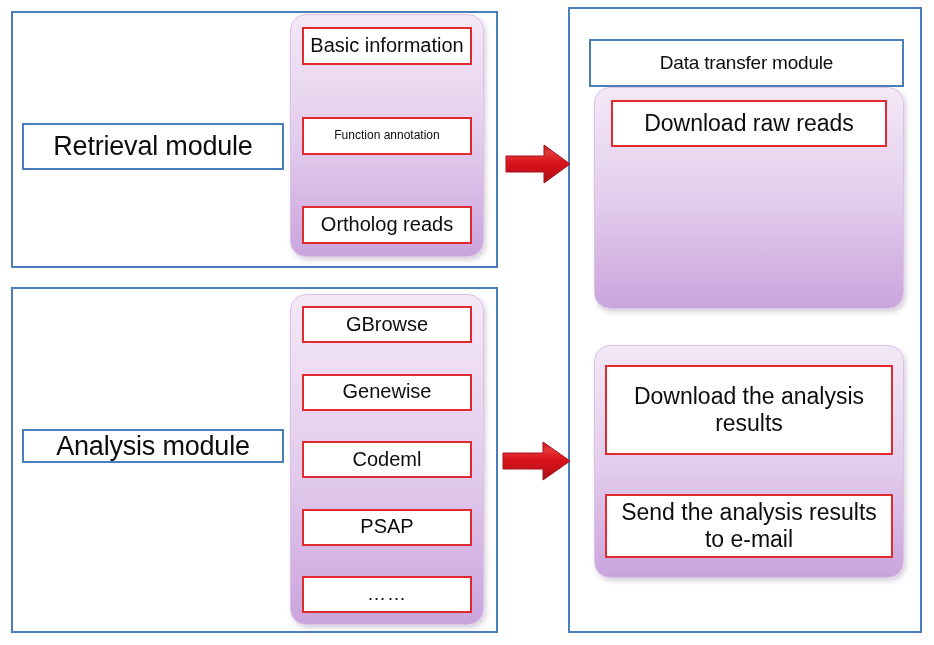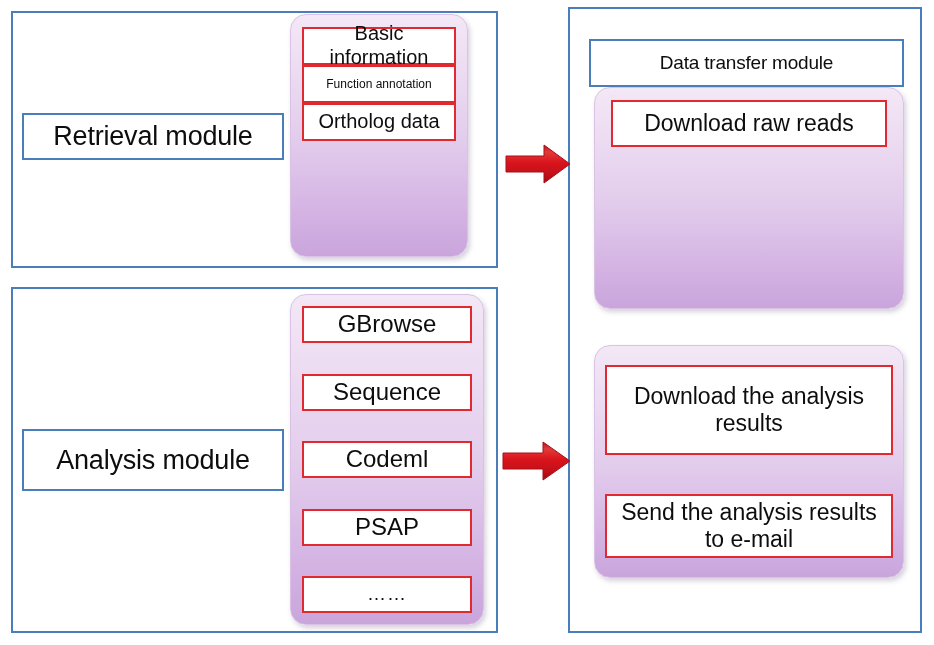--- a/index.html
+++ b/index.html
@@ -41,25 +41,25 @@
     box-sizing: border-box;
     border: 2px solid #4a7ebb;
     background: #ffffff;
     display: flex;
     align-items: center;
     justify-content: center;
     white-space: nowrap;
     letter-spacing: -0.2px;
   }
   #title-retrieval {
-    left: 22px; top: 113px; width: 262px; height: 47px;
+    left: 22px; top: 123px; width: 262px; height: 47px;
     font-size: 27px;
   }
   #title-analysis {
-    left: 22px; top: 429px; width: 262px; height: 62px;
+    left: 22px; top: 429px; width: 262px; height: 34px;
     font-size: 27px;
   }
   #title-transfer {
     left: 589px; top: 23px; width: 315px; height: 48px;
     font-size: 19px;
     margin-top: 16px;
   }
 
   
   .group {
@@ -71,22 +71,22 @@
                 #eddcf2 22%,
                 #e2ccec 52%,
                 #d4b3e3 82%,
                 #c9a5dc 100%);
     border: 1px solid #d9c2e6;
     box-shadow: 2px 3px 5px rgba(120,100,135,0.30);
     display: flex;
     flex-direction: column;
     align-items: stretch;
   }
-  #group-retrieval { left: 290px; top: 14px;  width: 178px; height: 243px;
-                     padding: 12px 11px; }
+  #group-retrieval { left: 290px; top: 14px;  width: 194px; height: 243px;
+                     padding: 12px 11px; justify-content: space-between; }
   #group-analysis  { left: 290px; top: 294px; width: 194px; height: 331px;
                      padding: 11px 11px; justify-content: space-between; }
   #group-transfer-top { left: 594px; top: 87px; width: 310px; height: 222px;
                      padding: 12px 16px; justify-content: flex-start; }
   #group-transfer-bot { left: 594px; top: 345px; width: 310px; height: 233px;
                      padding: 19px 10px; justify-content: space-between; }
 
   
   .item {
     box-sizing: border-box;
@@ -95,21 +95,21 @@
     display: flex;
     align-items: center;
     justify-content: center;
     text-align: center;
     line-height: 1.18;
     padding: 2px 4px;
   }
   
   #group-retrieval .item { height: 38px; font-size: 20px; }
   #group-retrieval .item.small { font-size: 12px; }
-  #group-analysis .item { height: 37px; font-size: 24px; }
+  #group-analysis .item { height: 37px; font-size: 20px; }
   #group-analysis .item.dots { font-size: 19px; letter-spacing: 1px; }
 
   
   .item.wide { font-size: 23px; }
   #item-raw-reads      { height: 47px; margin-bottom: 11px; }
   #item-processed-data { height: 150px; }
   #item-dl-results     { height: 90px; }
   #item-send-results   { height: 64px; }
 
   
@@ -125,30 +125,30 @@
 
 <div class="canvas">
 
   <div class="panel" id="panel-retrieval"></div>
 
   <div class="title-box" id="title-retrieval">Retrieval module</div>
 
   <div class="group" id="group-retrieval">
     <div class="item">Basic information</div>
     <div class="item small">Function annotation</div>
-    <div class="item">Ortholog data</div>
+    <div class="item">Ortholog reads</div>
   </div>
 
   <div class="panel" id="panel-analysis"></div>
 
   <div class="title-box" id="title-analysis">Analysis module</div>
 
   <div class="group" id="group-analysis">
     <div class="item">GBrowse</div>
-    <div class="item">Sequence</div>
+    <div class="item">Genewise</div>
     <div class="item">Codeml</div>
     <div class="item">PSAP</div>
     <div class="item dots">……</div>
   </div>
 
   <div class="panel" id="panel-transfer"></div>
 
   <div class="title-box" id="title-transfer">Data transfer module</div>
 
   <div class="group" id="group-transfer-top">

